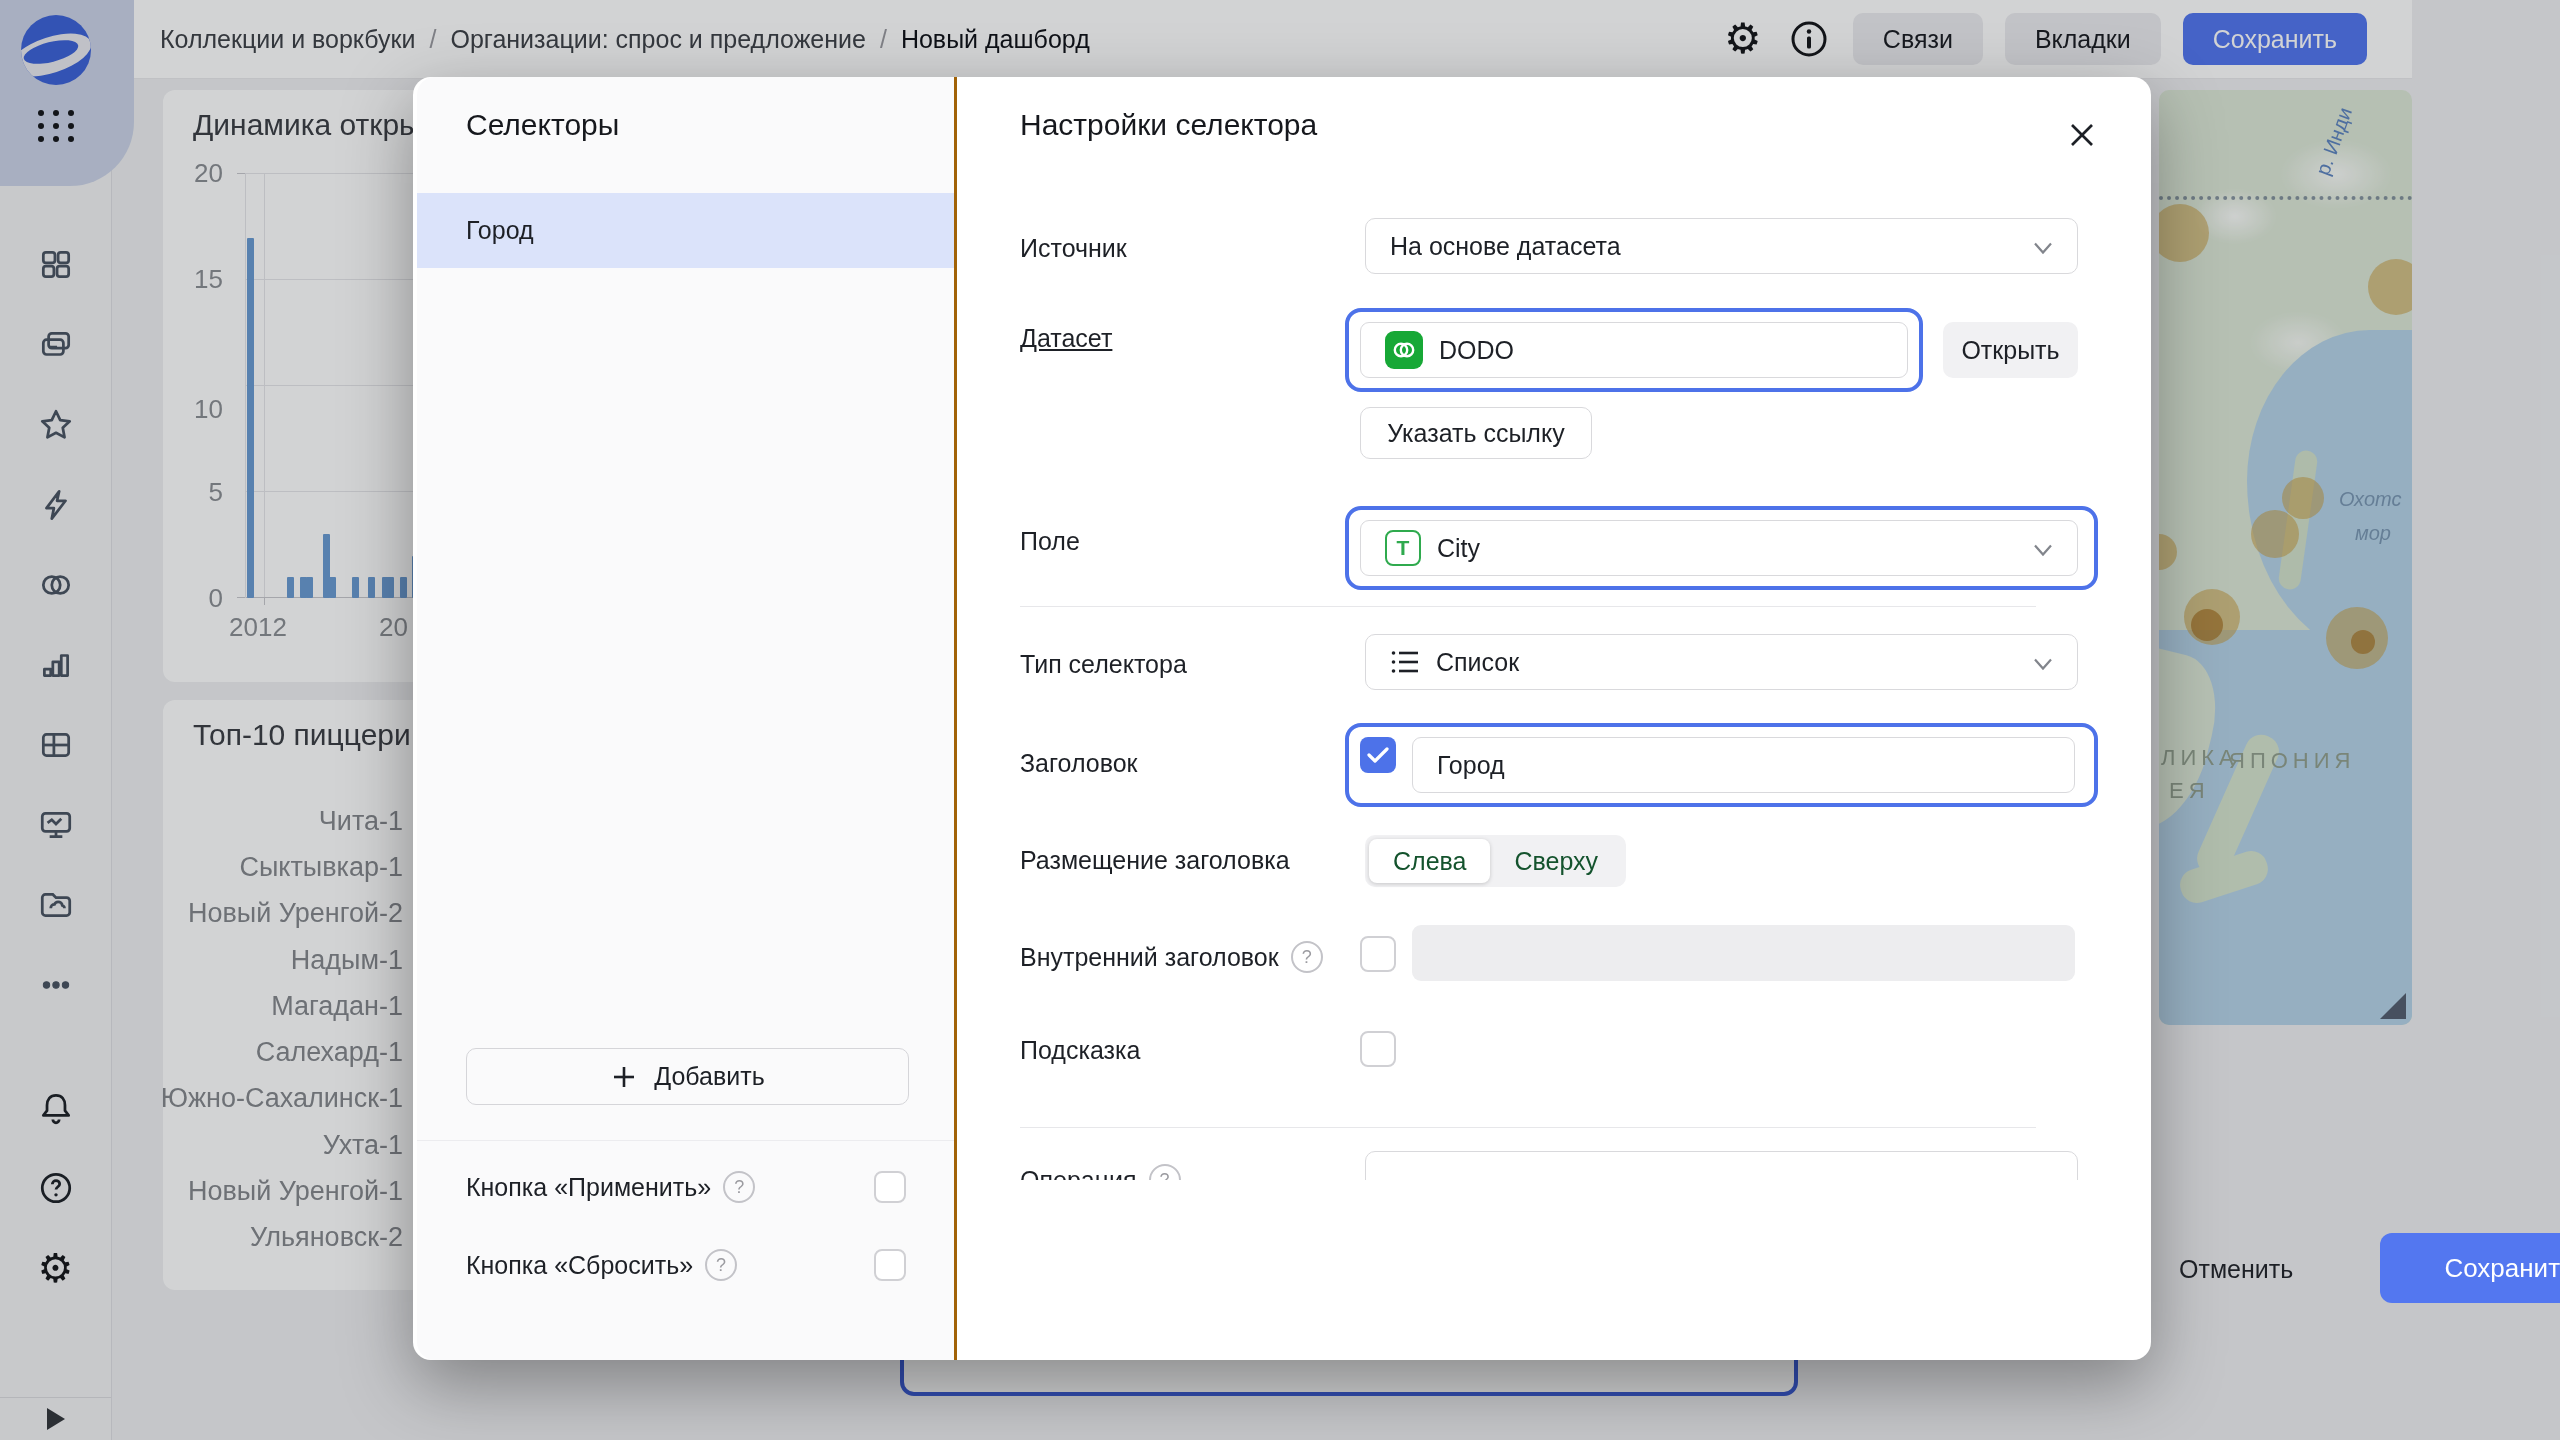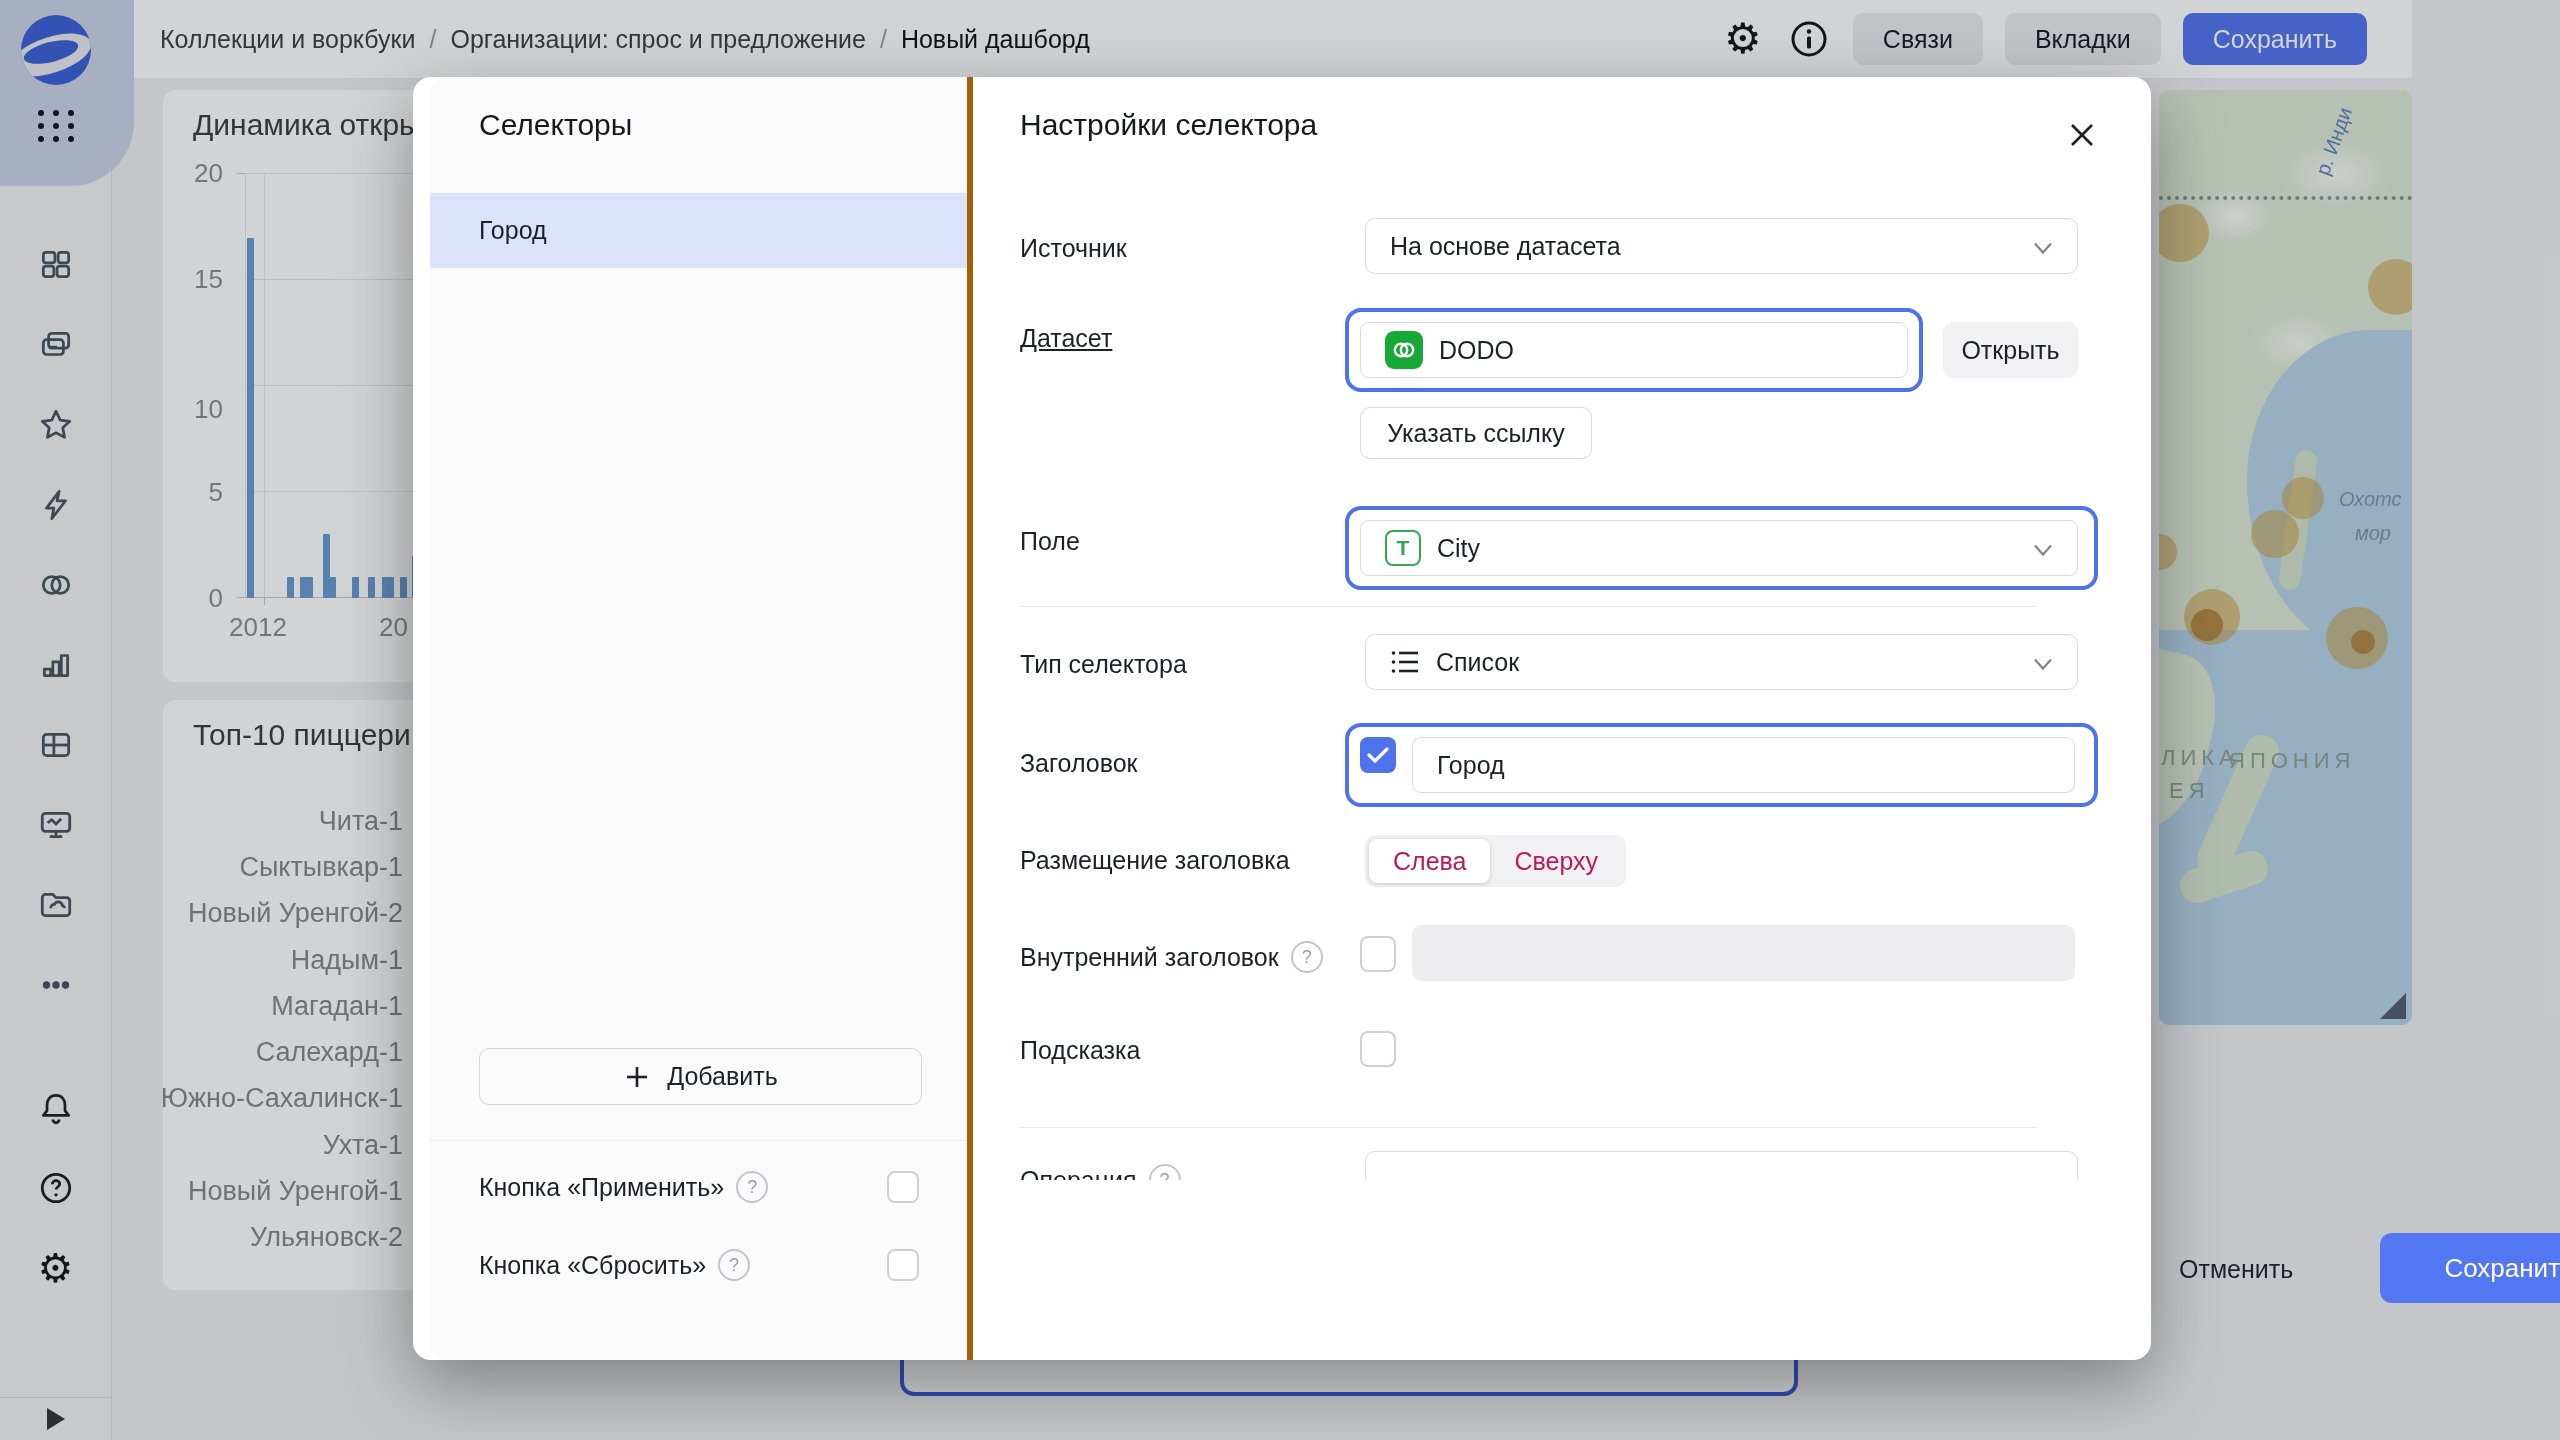--- a/index.html
+++ b/index.html
@@ -67,21 +67,21 @@
   .map-label{position:absolute;font-size:20px;color:#7b98b4;font-style:italic;}
   .map-label.country{font-style:normal;color:#93a08f;letter-spacing:5px;font-size:22px;}
   .map-label.river{font-style:normal;color:#5f85c0;font-size:20px;transform:rotate(-70deg);}
   .bubble{position:absolute;border-radius:50%;background:#c99f45;opacity:.55;}
   .bubble.dark{background:#a8762a;opacity:.7;}
   .resize-tri{position:absolute;right:6px;bottom:6px;width:0;height:0;border-left:26px solid transparent;border-bottom:26px solid #566071;}
 
   
   .overlay{position:absolute;inset:0;background:rgba(8,10,18,0.18);z-index:40;}
   .modal{position:absolute;left:413px;top:77px;width:1738px;height:1283px;background:#ffffff;border-radius:18px;box-shadow:0 24px 70px rgba(0,0,0,.35);z-index:50;}
-  .modal-left{position:absolute;left:17px;top:0;width:537px;height:100%;background:#fafafb;border-right:6px solid #a16207;border-radius:18px 0 0 18px;}
+  .modal-left{position:absolute;left:4px;top:0;width:537px;height:100%;background:#fafafb;border-right:3px solid #a16207;border-radius:18px 0 0 18px;}
   .panel-title{position:absolute;left:49px;top:28px;height:40px;line-height:40px;font-size:30px;font-weight:500;color:#16181d;white-space:nowrap;}
   .sel-item{position:absolute;left:0;top:116px;width:100%;height:75px;background:#dbe3fa;display:flex;align-items:center;}
   .sel-item span{margin-left:49px;font-size:25px;color:#1d2026;}
   .add-btn{position:absolute;left:49px;top:971px;width:443px;height:57px;border:1px solid #d5d5d9;border-radius:10px;background:transparent;display:flex;align-items:center;justify-content:center;gap:16px;font-size:25px;color:#1d2026;}
   .left-divider{position:absolute;left:0;top:1063px;width:100%;height:1px;background:#ececef;}
   .chk-row{position:absolute;left:49px;right:48px;height:40px;display:flex;align-items:center;}
   .chk-row .lbl{font-size:25px;color:#1d2026;white-space:nowrap;}
   .help-badge{width:28px;height:28px;border-radius:50%;border:2px solid #c3c3c8;color:#9b9ba0;font-size:18px;display:inline-flex;align-items:center;justify-content:center;margin-left:12px;flex:none;}
   .chk-row .spacer{flex:1;}
   .checkbox{width:32px;height:32px;border-radius:8px;border:2px solid #d0d0d4;background:#fff;box-sizing:border-box;flex:none;}
@@ -93,21 +93,21 @@
   .select,.tinput{position:absolute;box-sizing:border-box;height:56px;border:1px solid #d9d9dc;border-radius:10px;background:#fff;display:flex;align-items:center;padding:0 24px;font-size:25px;color:#1d2026;}
   .chevron{position:absolute;right:24px;top:50%;transform:translateY(-50%);}
   .focus-ring{position:absolute;box-sizing:border-box;border:4px solid #4d72e9;border-radius:16px;background:#fff;}
   .ds-icon{width:38px;height:38px;border-radius:9px;background:#17a836;display:flex;align-items:center;justify-content:center;margin-right:16px;flex:none;}
   .fld-icon{width:36px;height:36px;border-radius:8px;border:2.5px solid #2faa4e;box-sizing:border-box;display:flex;align-items:center;justify-content:center;margin-right:16px;color:#2faa4e;font-size:21px;font-weight:bold;flex:none;}
   .list-icn{margin-right:16px;flex:none;display:flex;}
   .gray-btn{position:absolute;box-sizing:border-box;height:56px;border-radius:10px;background:#f1f1f3;border:none;font-size:25px;color:#1d2026;display:flex;align-items:center;justify-content:center;}
   .outline-btn{position:absolute;box-sizing:border-box;height:52px;border:1px solid #d9d9dc;border-radius:10px;background:#fff;font-size:25px;color:#1d2026;display:flex;align-items:center;justify-content:center;}
   .hr{position:absolute;left:70px;right:115px;height:1px;background:#e7e7ea;}
   .seg{position:absolute;box-sizing:border-box;height:52px;background:#f1f1f3;border-radius:10px;padding:4px;display:flex;}
-  .seg .opt{height:44px;padding:0 24px;border-radius:8px;display:flex;align-items:center;font-size:25px;color:#be185d;}
+  .seg .opt{height:44px;padding:0 24px;border-radius:8px;display:flex;align-items:center;font-size:25px;color:#14532d;}
   .seg .opt.active{background:#fff;box-shadow:0 1px 4px rgba(0,0,0,.18);}
   .dinput{background:#ededef;border:none;}
   .op-clip{position:absolute;left:0;top:1060px;right:60px;height:43px;overflow:hidden;}
   .footer-cancel{position:absolute;left:1223px;top:1172px;width:120px;height:40px;background:transparent;border:none;font-size:25px;color:#1d2026;}
   .footer-save{position:absolute;left:1430px;top:1156px;width:258px;height:70px;border:none;border-radius:12px;background:#5377f0;color:#fff;font-size:26px;}
   input{outline:none;font-family:"Liberation Sans",sans-serif;}
 </style>
 </head>
 <body>
 

